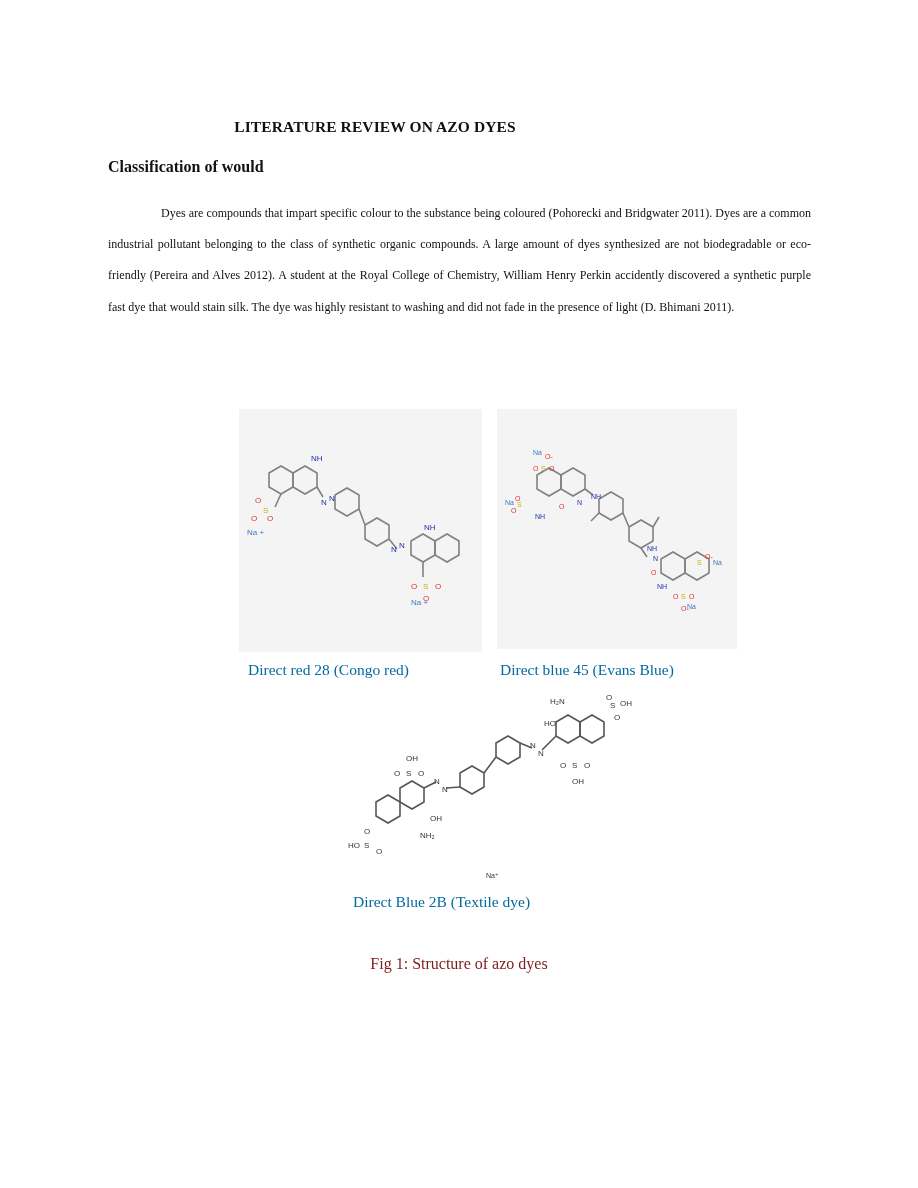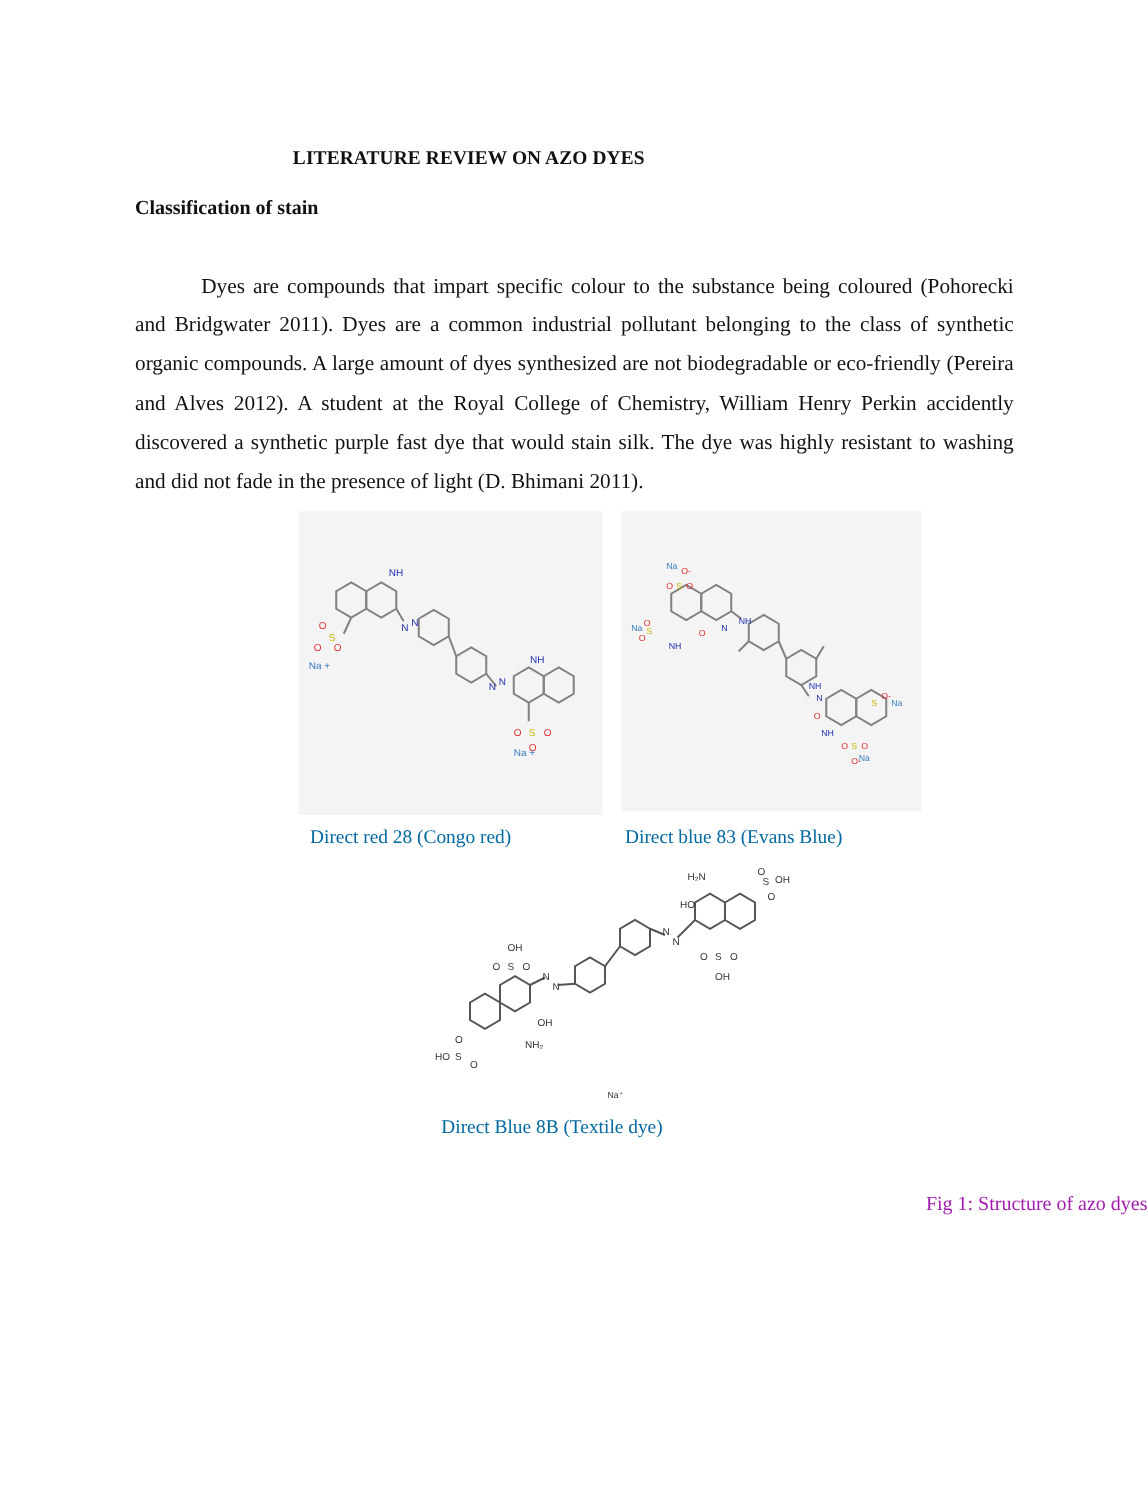--- a/index.html
+++ b/index.html
@@ -1,32 +1,32 @@
 <!DOCTYPE html>
 <html><head>
 <meta charset="utf-8">
 <style>
   html, body { margin: 0; padding: 0; background: #ffffff; }
   body { width: 918px; height: 1188px; position: relative; overflow: hidden;
          font-family: "Liberation Serif", "DejaVu Serif", serif; color: #111; }
   .title { position: absolute; top: 118px; left: 0; width: 750px; text-align: center;
            font-weight: bold; font-size: 15.5px; letter-spacing: 0.1px; }
   .heading { position: absolute; top: 158px; left: 108px; font-weight: bold; font-size: 16px; }
-  .para { position: absolute; top: 213px; left: 108px; width: 703px; font-size: 17px;
+  .para { position: absolute; top: 198px; left: 108px; width: 703px; font-size: 12px;
           line-height: 31.2px; text-align: justify; text-indent: 53px; margin: 0; }
   .fig-panel { position: absolute; background: #f4f4f4; }
   .caption { position: absolute; font-size: 15.5px; color: #0369a1; white-space: nowrap; }
-  .fig-title { position: absolute; top: 955px; left: 0; width: 918px; text-align: right; font-size: 16px; color: #a21caf; }
+  .fig-title { position: absolute; top: 955px; left: 0; width: 918px; text-align: center; font-size: 16px; color: #7f1d1d; }
   svg text { font-family: "Liberation Sans", "DejaVu Sans", sans-serif; }
 </style>
 </head>
 <body>
 
 <div class="title">LITERATURE REVIEW ON AZO DYES</div>
-<div class="heading">Classification of stain</div>
+<div class="heading">Classification of would</div>
 <p class="para">Dyes are compounds that impart specific colour to the substance being coloured (Pohorecki and Bridgwater 2011). Dyes are a common industrial pollutant belonging to the class of synthetic organic compounds. A large amount of dyes synthesized are not biodegradable or eco-friendly (Pereira and Alves 2012). A student at the Royal College of Chemistry, William Henry Perkin accidently discovered a synthetic purple fast dye that would stain silk. The dye was highly resistant to washing and did not fade in the presence of light (D. Bhimani 2011).</p>
 
 <div class="fig-panel" style="left:239px; top:409px; width:243px; height:243px;">
   <svg width="243" height="243" viewBox="0 0 243 243">
     <g stroke="#808080" stroke-width="1.6" fill="none">
 
       <polygon points="30,64 42,57 54,64 54,78 42,85 30,78"></polygon>
       <polygon points="54,64 66,57 78,64 78,78 66,85 54,78"></polygon>
 
       <polygon points="96,86 108,79 120,86 120,100 108,107 96,100"></polygon>
@@ -111,21 +111,21 @@
       <text x="184" y="190">S</text>
     </g>
     <g font-size="7" fill="#3a7cc0">
       <text x="36" y="46">Na</text>
       <text x="8" y="96">Na</text>
       <text x="216" y="156">Na</text>
       <text x="190" y="200">Na</text>
     </g>
   </svg>
 </div>
-<div class="caption" style="left:500px; top:661px;">Direct blue 83 (Evans Blue)</div>
+<div class="caption" style="left:500px; top:661px;">Direct blue 45 (Evans Blue)</div>
 
 <div style="position:absolute; left:340px; top:688px; width:300px; height:195px;">
   <svg width="300" height="195" viewBox="0 0 300 195">
     <g stroke="#555" stroke-width="1.6" fill="none">
       <polygon points="60,100 72,93 84,100 84,114 72,121 60,114"></polygon>
       <polygon points="36,114 48,107 60,114 60,128 48,135 36,128"></polygon>
       <polygon points="120,85 132,78 144,85 144,99 132,106 120,99"></polygon>
       <polygon points="156,55 168,48 180,55 180,69 168,76 156,69"></polygon>
       <line x1="144" y1="85" x2="156" y2="69"></line>
       <polygon points="216,34 228,27 240,34 240,48 228,55 216,48"></polygon>
@@ -157,15 +157,15 @@
       <text x="280" y="18">OH</text>
       <text x="274" y="32">O</text>
       <text x="220" y="80">O</text>
       <text x="232" y="80">S</text>
       <text x="244" y="80">O</text>
       <text x="232" y="96">OH</text>
       <text x="146" y="190" font-size="7">Na⁺</text>
     </g>
   </svg>
 </div>
-<div class="caption" style="left:353px; top:893px;">Direct Blue 8B (Textile dye)</div>
+<div class="caption" style="left:353px; top:893px;">Direct Blue 2B (Textile dye)</div>
 
 <div class="fig-title">Fig 1: Structure of azo dyes</div>
 
 </body></html>

